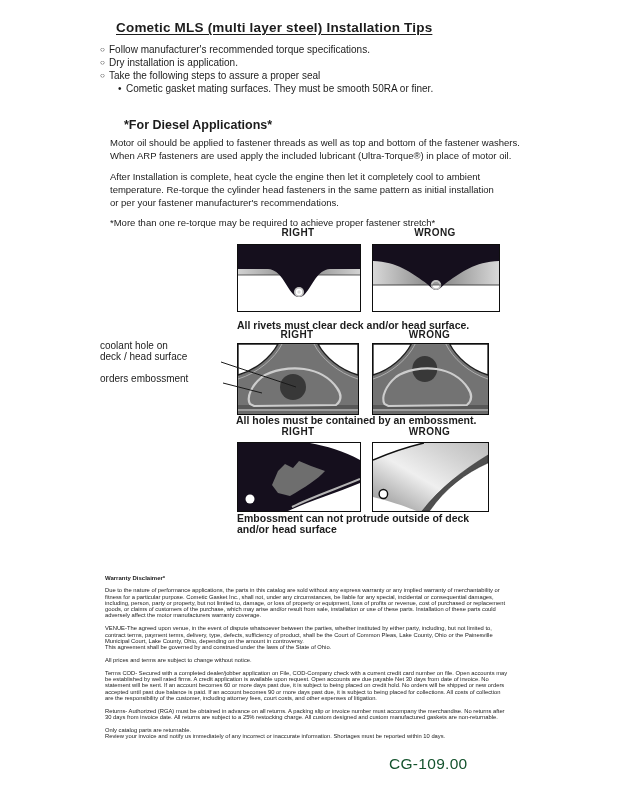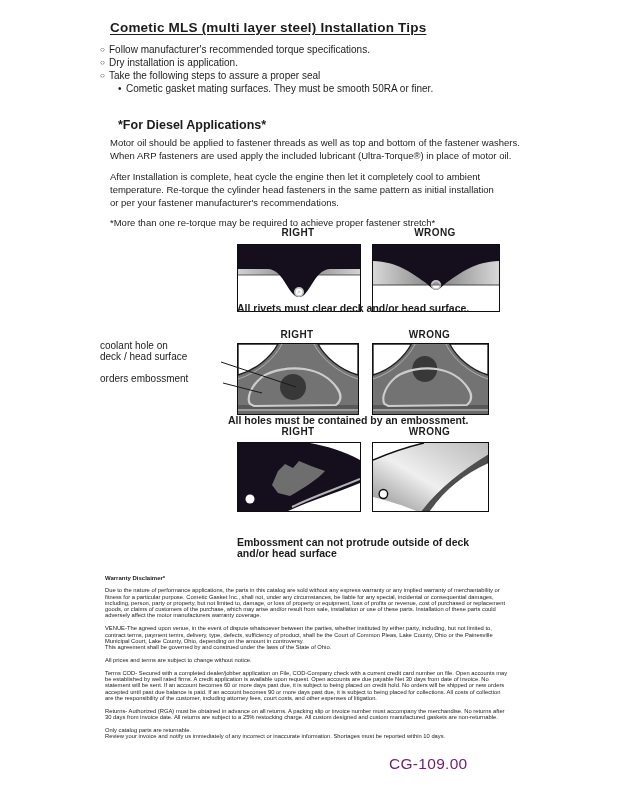--- a/index.html
+++ b/index.html
@@ -1,38 +1,38 @@
 <!DOCTYPE html>
 <html><head>
 <meta charset="utf-8">
 <style>
   html,body{margin:0;padding:0;background:#ffffff;}
   .page{position:relative;width:618px;height:800px;background:#fff;overflow:hidden;
         font-family:"Liberation Sans", sans-serif;color:#1c1c1c;}
-  .title{position:absolute;left:110px;top:20px;font-size:13.5px;font-weight:bold;
+  .title{position:absolute;left:116px;top:20px;font-size:13.5px;font-weight:bold;
          text-decoration:underline;text-underline-offset:2px;letter-spacing:.2px;}
   .tips{position:absolute;left:100px;top:43px;font-size:10px;line-height:13px;}
   .tip{white-space:nowrap;}
   .tip .m{display:inline-block;width:9px;font-size:8px;vertical-align:1px;}
   .tip.sub{padding-left:18px;}
   .tip.sub .m{font-size:10px;width:8px;vertical-align:0;}
-  .dheading{position:absolute;left:118px;top:118px;font-size:12.5px;font-weight:bold;}
+  .dheading{position:absolute;left:124px;top:118px;font-size:12.5px;font-weight:bold;}
   .dpara{position:absolute;left:110px;width:420px;font-size:9.5px;line-height:13px;white-space:pre-line;}
   .p1{top:136px;} .p2{top:170px;} .p3{top:216px;}
   .figlabel{position:absolute;font-size:10px;font-weight:bold;letter-spacing:.4px;text-align:center;}
   .figbox{position:absolute;border:1.6px solid #0e0e0e;background:#fff;}
   .figbox svg{display:block;width:100%;height:100%;}
   .figcap{position:absolute;font-size:10.5px;font-weight:bold;line-height:11px;white-space:pre-line;}
   .ann{position:absolute;left:100px;width:120px;text-align:left;font-size:10px;line-height:11px;}
   .leader{position:absolute;left:100px;top:330px;}
   .legal{position:absolute;left:105px;top:575px;width:445px;font-size:5.8px;line-height:6.3px;color:#222;}
   .legal .lh{font-weight:bold;margin-bottom:6px;font-size:6px;}
   .legal p{margin:0 0 6.5px 0;white-space:pre-line;}
   .legal p.tight{margin-top:-6.5px;}
-  .partnum{position:absolute;left:389px;top:755px;font-size:15.5px;letter-spacing:.3px;color:#701a75;}
+  .partnum{position:absolute;left:389px;top:755px;font-size:15.5px;letter-spacing:.3px;color:#14532d;}
 </style>
 </head>
 <body>
 
 <div class="page">
 
   <div class="title">Cometic MLS (multi layer steel) Installation Tips</div>
 
   <div class="tips">
     <div class="tip"><span class="m">○</span><span>Follow manufacturer's recommended torque specifications.</span></div>
@@ -84,21 +84,21 @@
       <rect x="0" y="0" width="122" height="66" fill="#ffffff"></rect>
       <rect x="0" y="16" width="122" height="24" fill="url(#g2)"></rect>
       <line x1="0" y1="40" x2="122" y2="40" stroke="#3a3a3a" stroke-width="0.9"></line>
       <path d="M0,0 H122 V16 C98,17 86,27 72,37 C66,42 64,45 61,45 C58,45 56,42 50,37 C36,27 24,17 0,16 Z" fill="#150f1d"></path>
       <circle cx="61" cy="40" r="5" fill="#c4c4c4"></circle>
       <circle cx="61" cy="40" r="3.2" fill="#ffffff"></circle>
       <path d="M57.8,40 A3.2,3.2 0 0 1 64.2,40 Z" fill="#9a9a9a"></path>
       <line x1="55.5" y1="40" x2="66.5" y2="40" stroke="#4a4a4a" stroke-width="0.8"></line>
     </svg>
   </div>
-  <div class="figcap" style="left:237px;top:303px;">All rivets must clear deck and/or head surface.</div>
+  <div class="figcap" style="left:237px;top:320px;">All rivets must clear deck and/or head surface.</div>
 
   <div class="figlabel" style="left:237px;top:329px;width:120px;">RIGHT</div>
   <div class="figlabel" style="left:372px;top:329px;width:115px;">WRONG</div>
 
   <div class="ann" style="top:340px;">coolant hole on</div>
   <div class="ann" style="top:351px;">deck / head surface</div>
   <div class="ann" style="top:373px;">orders embossment</div>
 
   <div class="figbox" style="left:237px;top:343px;width:120px;height:70px;">
     <svg viewBox="0 0 120 70" preserveAspectRatio="none">
@@ -125,21 +125,21 @@
       <path d="M44,0 C37,14 20,29 0,35" stroke="#aeaeae" stroke-width="1" fill="none"></path>
       <path d="M76,0 C83,14 100,29 120,35" stroke="#aeaeae" stroke-width="1" fill="none"></path>
       <circle cx="54" cy="25" r="13" fill="#383838"></circle>
       <path d="M12,60 C8,53 14,41 24,33 C34,26 52,23 66,25 C80,27 92,34 99,44 C104,51 103,57 98,61 L16,62 Z" stroke="#cdcdcd" stroke-width="2.2" fill="none"></path>
     </svg>
   </div>
   <svg class="leader" width="420" height="95" viewBox="0 0 420 95">
     <line x1="121" y1="32" x2="196" y2="57" stroke="#1a1a1a" stroke-width="1"></line>
     <line x1="123" y1="53" x2="162" y2="63" stroke="#1a1a1a" stroke-width="1"></line>
   </svg>
-  <div class="figcap" style="left:228px;top:415px;">All holes must be contained by an embossment.</div>
+  <div class="figcap" style="left:236px;top:415px;">All holes must be contained by an embossment.</div>
 
   <div class="figlabel" style="left:237px;top:426px;width:122px;">RIGHT</div>
   <div class="figlabel" style="left:372px;top:426px;width:115px;">WRONG</div>
 
   <div class="figbox" style="left:237px;top:442px;width:122px;height:68px;">
     <svg viewBox="0 0 122 68" preserveAspectRatio="none">
       <rect x="0" y="0" width="122" height="68" fill="#ffffff"></rect>
       <path d="M0,0 H72 C88,3 106,8 122,17 V40 C98,50 72,58 50,68 H0 Z" fill="#150f1d"></path>
       <path d="M122,36 C98,46 74,54 54,64" stroke="#b5b5b5" stroke-width="2" fill="none"></path>
       <path d="M34,42 L40,28 L47,21 L55,25 L61,18 L73,23 L87,28 C80,36 66,45 52,53 L40,50 Z" fill="#6e6e6e"></path>
@@ -156,21 +156,21 @@
             <stop offset="1" stop-color="#bdbdbd"></stop>
         </linearGradient>
       </defs>
       <rect x="0" y="0" width="122" height="68" fill="#ffffff"></rect>
       <path d="M0,17 C20,9 36,4 54,0 H122 V12 C94,28 70,46 52,68 H46 C36,64 18,58 0,54 Z" fill="url(#g3)"></path>
       <path d="M0,17 C20,9 36,4 54,0" stroke="#111111" stroke-width="1.5" fill="none"></path>
       <path d="M122,12 C94,28 70,46 52,68 L60,68 C76,46 98,30 122,20 Z" fill="#4f4f4f" stroke="#222222" stroke-width="0.5"></path>
       <circle cx="11" cy="51" r="4.5" fill="#ffffff" stroke="#111111" stroke-width="1.5"></circle>
     </svg>
   </div>
-  <div class="figcap" style="left:237px;top:513px;margin-top:24px;">Embossment can not protrude outside of deck
+  <div class="figcap" style="left:237px;top:513px;">Embossment can not protrude outside of deck
 and/or head surface</div>
 
   <div class="legal">
     <div class="lh">Warranty Disclaimer*</div>
     <p>Due to the nature of performance applications, the parts in this catalog are sold without any express warranty or any implied warranty of merchantability or
 fitness for a particular purpose.  Cometic Gasket Inc., shall not, under any circumstances, be liable for any special, incidental or consequential damages,
 including, person, party or property, but not limited to, damage, or loss of property or equipment, loss of profits or revenue, cost of purchased or replacement
 goods, or claims of customers of the purchase, which may arise and/or result from sale, installation or use of these parts.  Installation of these parts could
 adversely affect the motor manufacturers warranty coverage.</p>
     <p>VENUE-The agreed upon venue, in the event of dispute whatsoever between the parties, whether instituted by either party, including, but not limited to,

